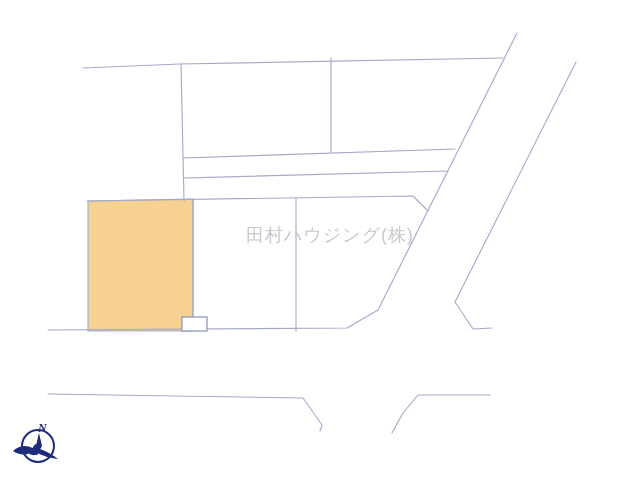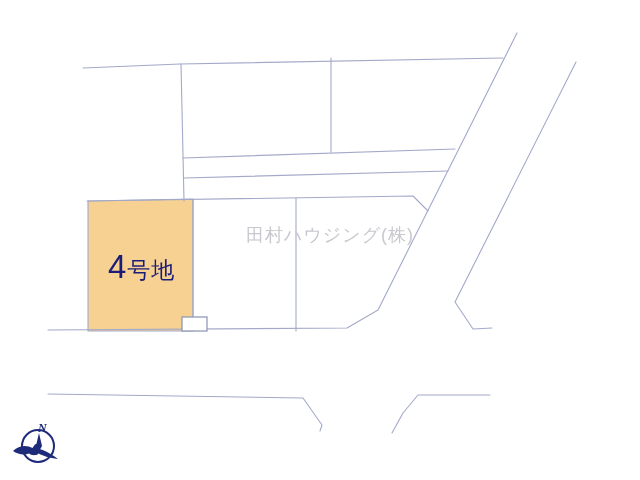--- a/index.html
+++ b/index.html
@@ -47,21 +47,20 @@
       <polyline points="576,62 455,302 473,329 492,328" class="plot-line"></polyline>
       <polyline points="193,200 193,317" class="plot-line"></polyline>
       <polyline points="296,198 296,331" class="plot-line"></polyline>
       <polyline points="48,394 303,398 322,425 320,431" class="plot-line"></polyline>
       <polyline points="490,395 418,395 403,413 392,433" class="plot-line"></polyline>
       <rect x="182" y="317" width="25" height="14" class="notch"></rect>
     </svg>
 
   <div class="watermark">田村ハウジング(株)</div>
 
-  <div class="lot-label">4号地</div>
 
   <svg id="compass" width="52" height="50" viewBox="0 0 52 50" xmlns="http://www.w3.org/2000/svg">
     <circle class="compass-stroke" cx="26" cy="28" r="16"></circle>
     <polygon class="compass-fill" points="22,36 27,15 30,28 25,37"></polygon>
     <path class="compass-fill" d="M1,33 C7,27 15,27 20.5,30 L22.5,27 C23.5,25.5 25.5,25.5 25,27.5 L24,30.5
              C31,31 38,35 46,41 C37.5,40 30,37.5 26.5,35.5 C23.5,38 19.5,37.5 17,35.5
              C11.5,37.5 5.5,36 1,33 Z"></path>
     <text class="compass-n" x="26" y="14">N</text>
   </svg>
 

